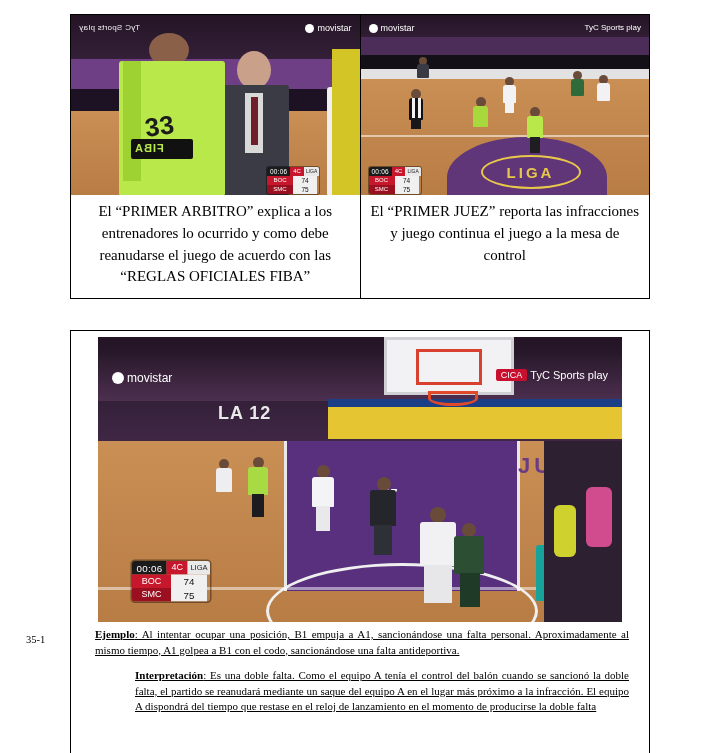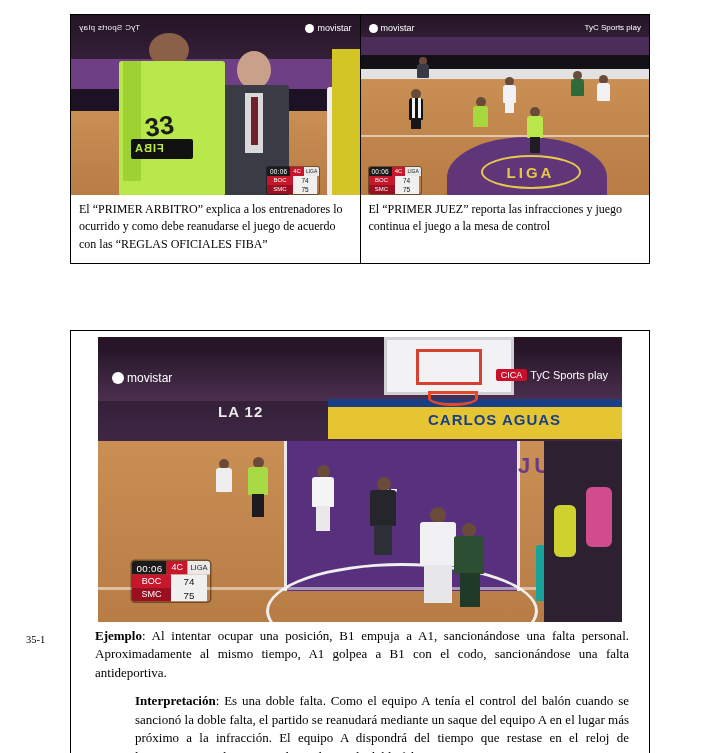--- a/index.html
+++ b/index.html
@@ -24,23 +24,23 @@
     width: 580px;
     border-collapse: collapse;
     table-layout: fixed;
   }
   .top-table td {
     border: 1px solid #000;
     padding: 0;
     vertical-align: top;
   }
   .cap {
-    font-size: 12px;
+    font-size: 15px;
     line-height: 1.45;
-    text-align: left;
+    text-align: center;
     padding: 6px 8px 10px 8px;
     font-family: "Liberation Serif", serif;
   }
 
   
   .photo {
     position: relative;
     overflow: hidden;
     background: #2b1c33;
   }
@@ -194,23 +194,24 @@
   }
   .rule-no {
     position: absolute;
     left: 26px;
     top: 634px;
     font-size: 10.5px;
     font-family: "Liberation Serif", serif;
   }
   .txt-block p {
     margin: 0 0 10px 0;
-    font-size: 13px;
+    font-size: 11px;
     line-height: 1.42;
     text-align: justify;
+    text-decoration: underline;
   }
   .txt-block b { font-weight: bold; }
   .indent { padding-left: 40px; }
 
   
   .banner {
     position: absolute;
     font-family: "Liberation Sans", sans-serif;
     color: #fff;
     font-weight: bold;
@@ -356,22 +357,21 @@
   </table>
 
 <div class="big-wrap">
   <div class="photo photo-lg">
 
     <div class="crowd" style="height:50%"></div>
     <div style="position:absolute;left:0;right:0;top:18px;height:46px;background:linear-gradient(#2a1a2c,#4d2f50);"></div>
 
     <div style="position:absolute;left:230px;top:62px;width:296px;height:40px;background:#e5c531;"></div>
     <div style="position:absolute;left:230px;top:62px;width:296px;height:8px;background:#1b3f86;"></div>
-    <div class="banner" style="left:330px;top:74px;font-size:15px;color:#1b3f86;letter-spacing:1px;">CARLOS AGUAS</div>
-    <div class="banner" style="left:120px;top:66px;font-size:15px;color:#e9e9e9;letter-spacing:1px;">LA 12</div>
+    <div class="banner" style="left:120px;top:66px;font-size:18px;color:#e9e9e9;letter-spacing:1px;">LA 12</div>
 
     <div style="position:absolute;left:286px;top:0;width:130px;height:58px;background:#f2f2f4;border:3px solid #cfcfd4;box-sizing:border-box;"></div>
     <div style="position:absolute;left:318px;top:12px;width:66px;height:36px;border:3px solid #d8402f;box-sizing:border-box;"></div>
     <div style="position:absolute;left:330px;top:54px;width:44px;height:9px;border:3px solid #e04a2b;border-radius:0 0 50% 50%;"></div>
 
     <div class="court" style="top:104px;"></div>
     <div class="paint" style="left:186px;top:104px;width:236px;height:150px;"></div>
     <div style="position:absolute;left:186px;top:104px;width:236px;height:150px;border-right:3px solid #e8e8ea;border-left:3px solid #e8e8ea;box-sizing:border-box;"></div>
     <div style="position:absolute;left:168px;top:226px;width:272px;height:96px;border:3px solid #efefef;border-radius:50%;box-sizing:border-box;"></div>
     <div style="position:absolute;left:0;right:0;top:250px;height:3px;background:rgba(255,255,255,.5);"></div>

